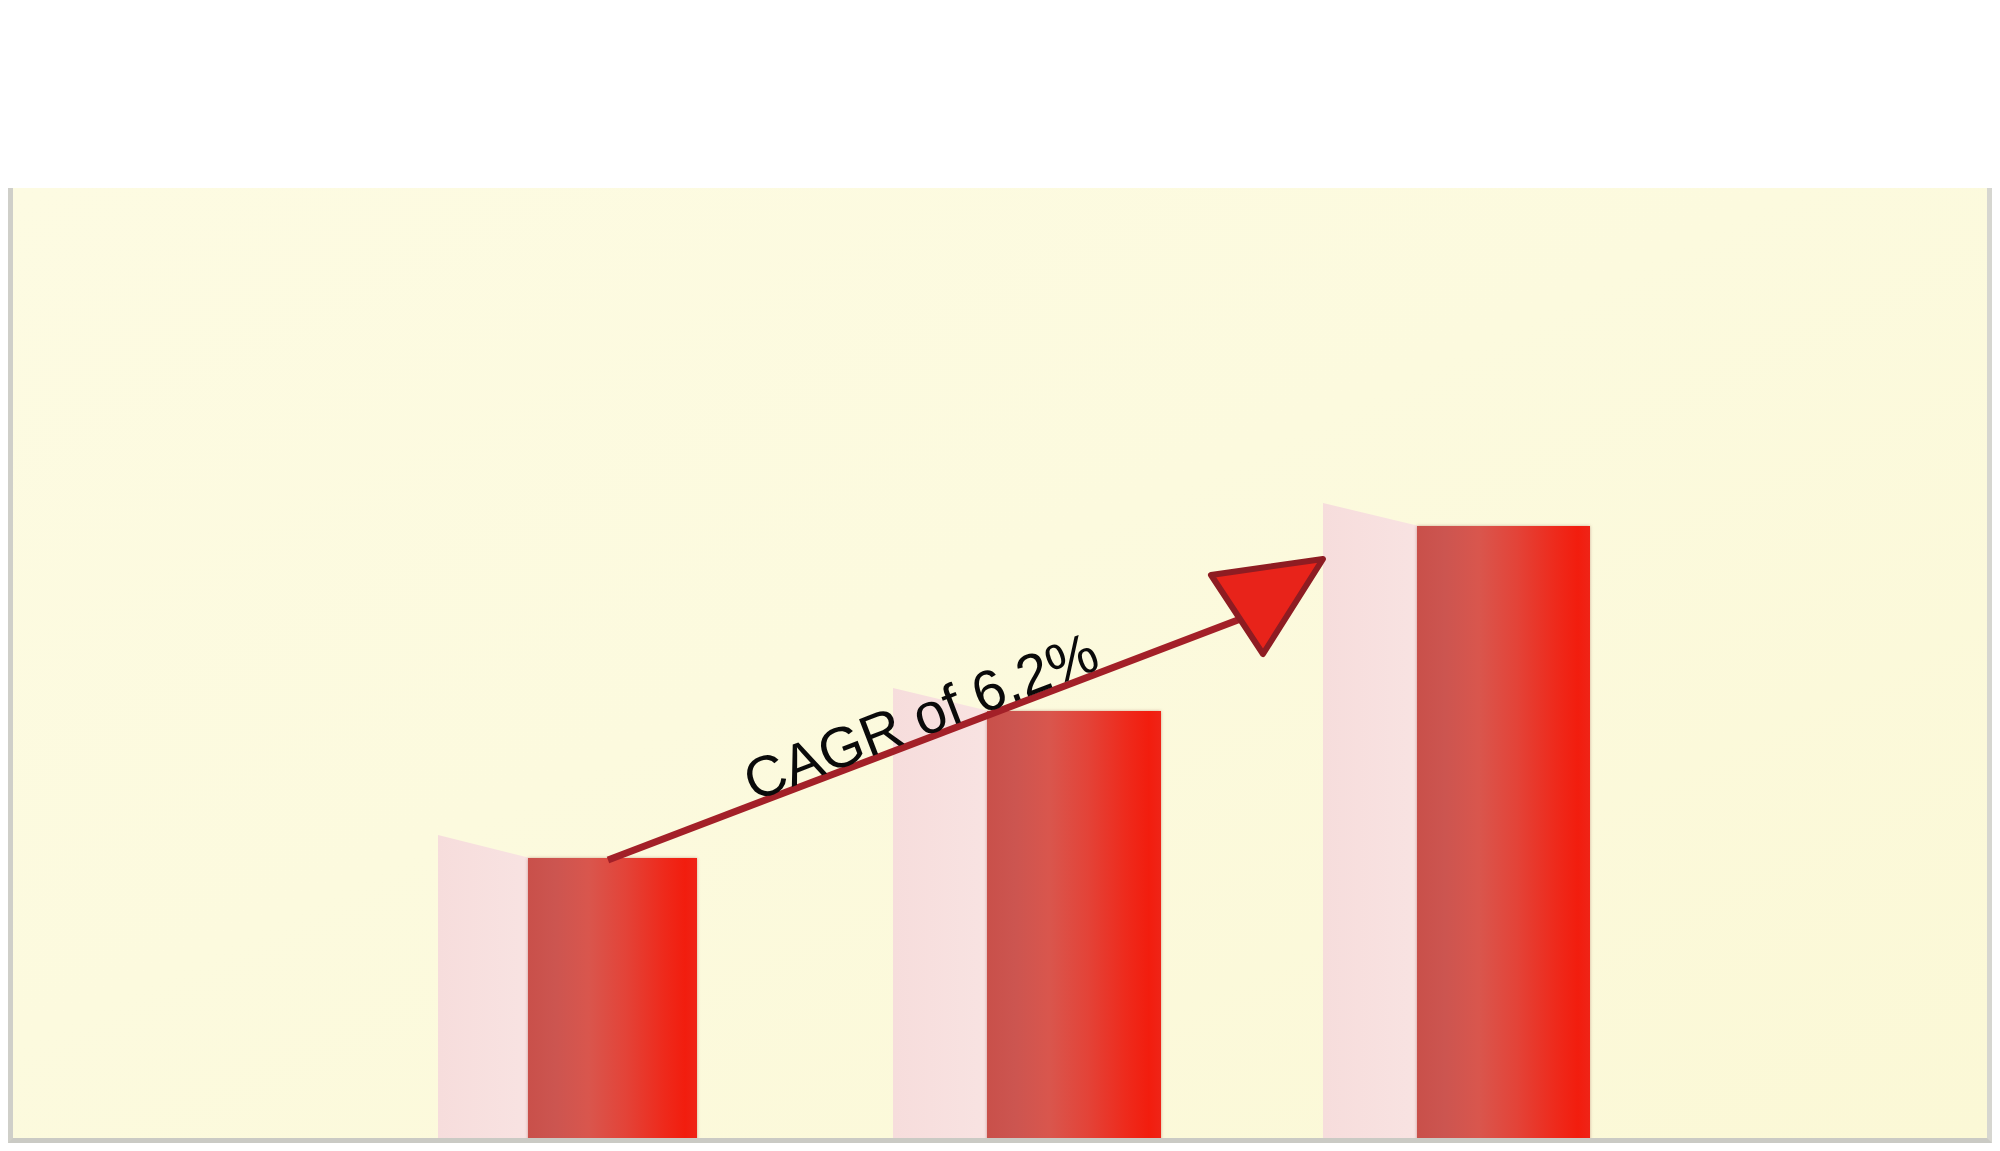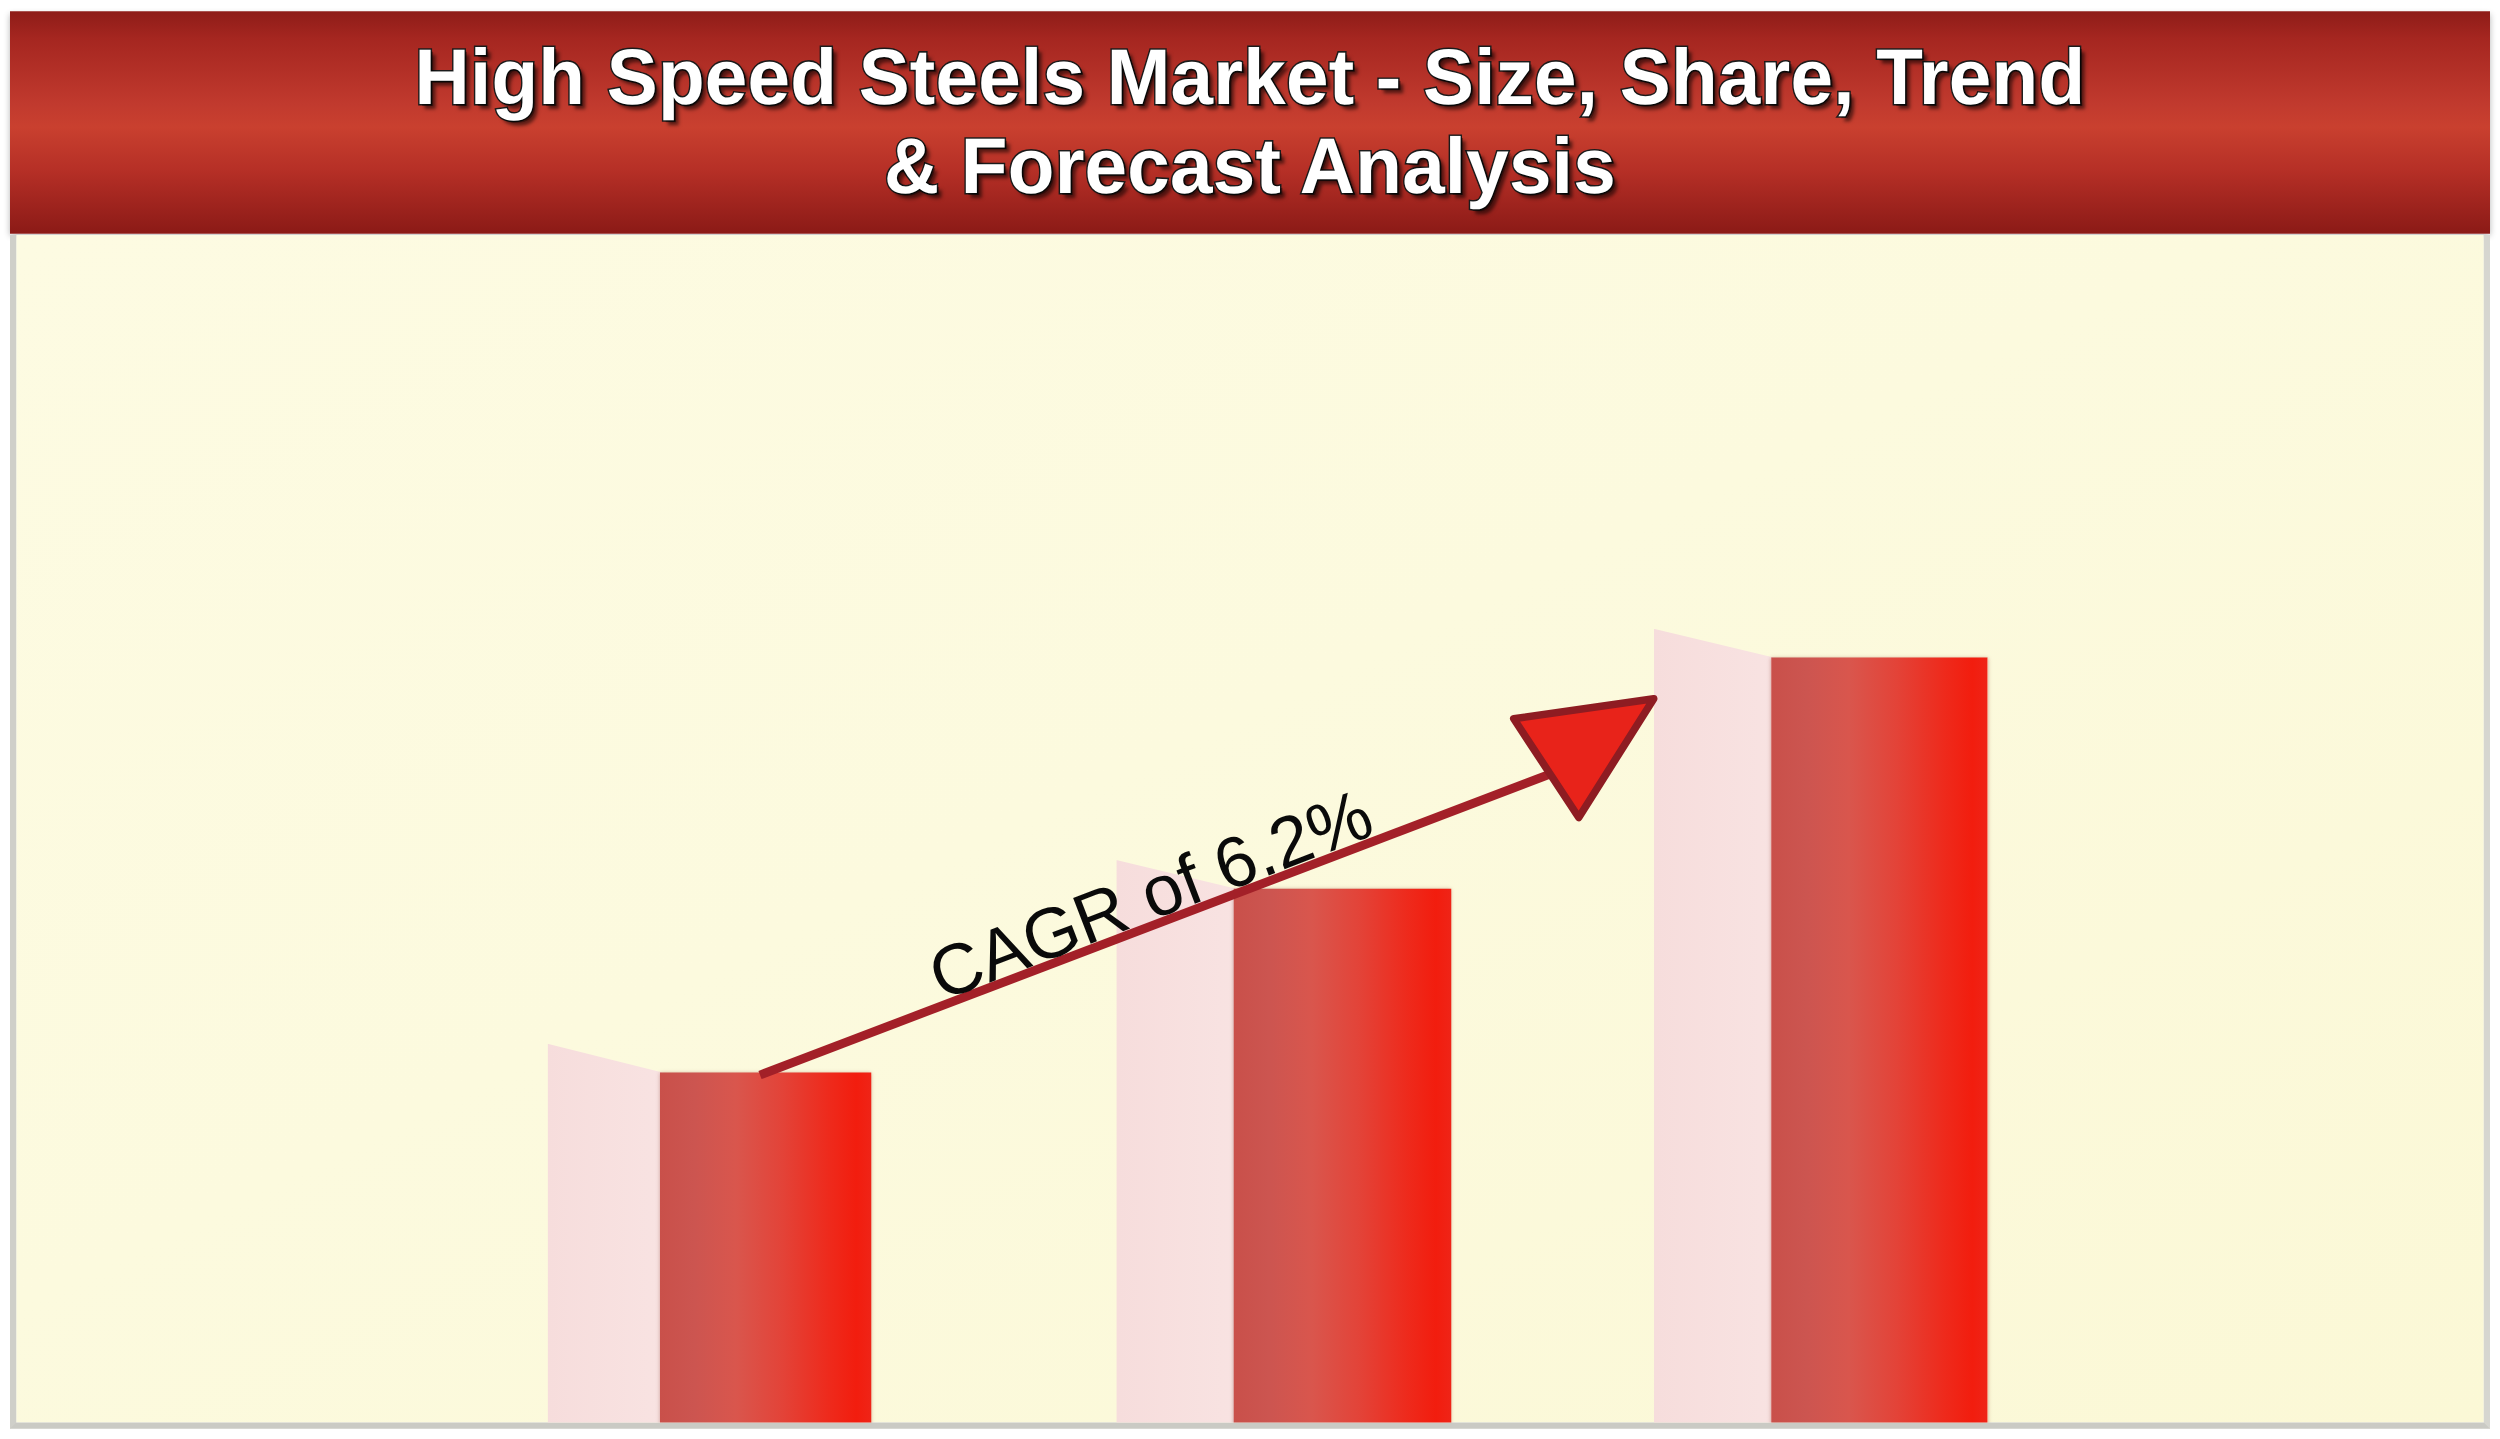--- a/index.html
+++ b/index.html
@@ -120,24 +120,20 @@
     color: #0a0a0a;
     white-space: nowrap;
     transform-origin: left bottom;
   }
 </style>
 </head>
 <body>
 
 <div id="infographic">
 
-  <div id="title-banner">
-    <div id="title-text">High Speed Steels Market - Size, Share, Trend
-&amp; Forecast Analysis</div>
-  </div>
 
   <div id="plot-area">
     <div id="plot-inner">
 
       <div class="bar-group">
         <div class="bar-side" style="left:425px; top:647px; width:92px; height:354px;
                     clip-path: polygon(0 0, 100% 23px, 100% 100%, 0 calc(100% - 23px));"></div>
         <div class="bar-front" style="left:515px; top:670px; width:169px; height:356px;"></div>
       </div>
 

